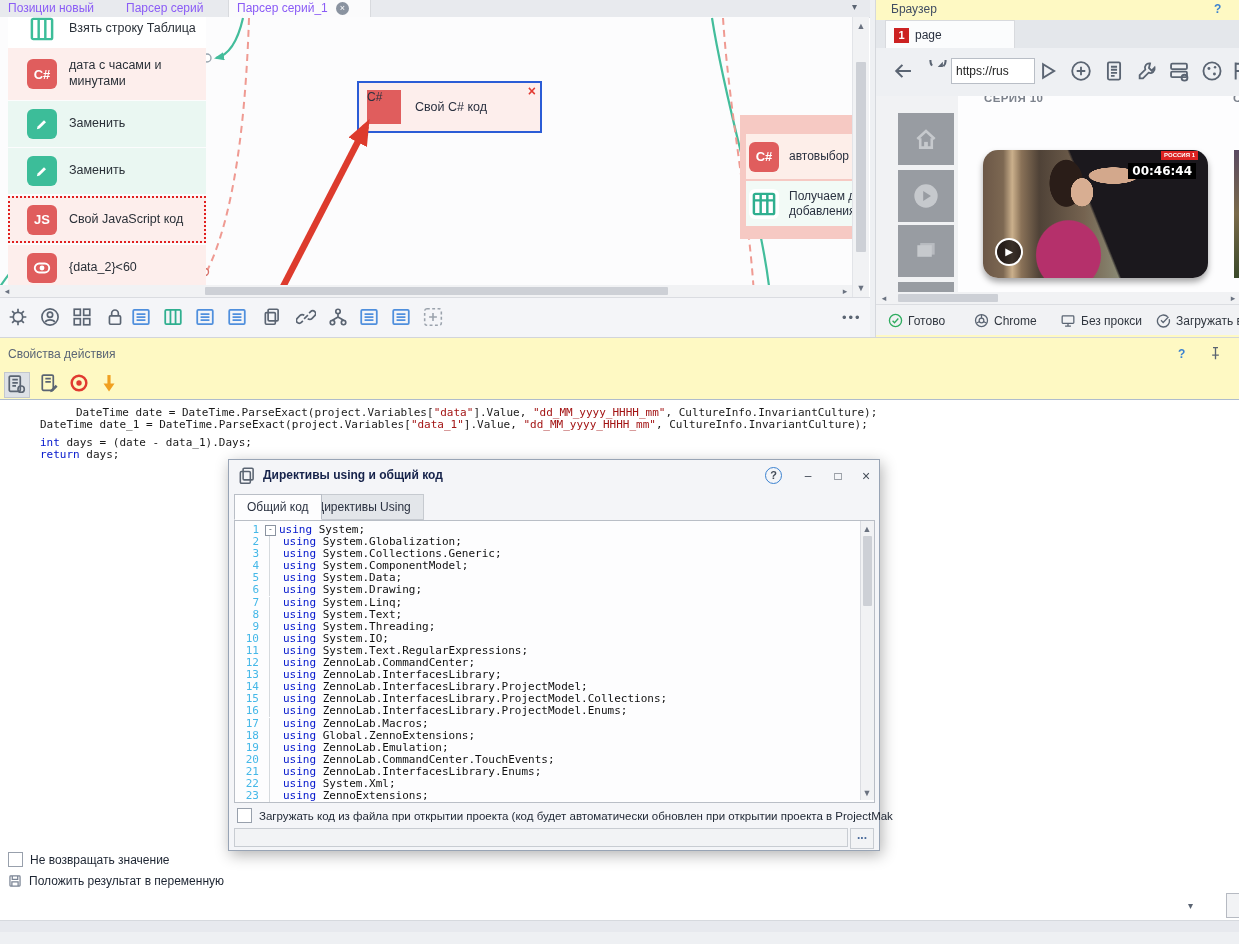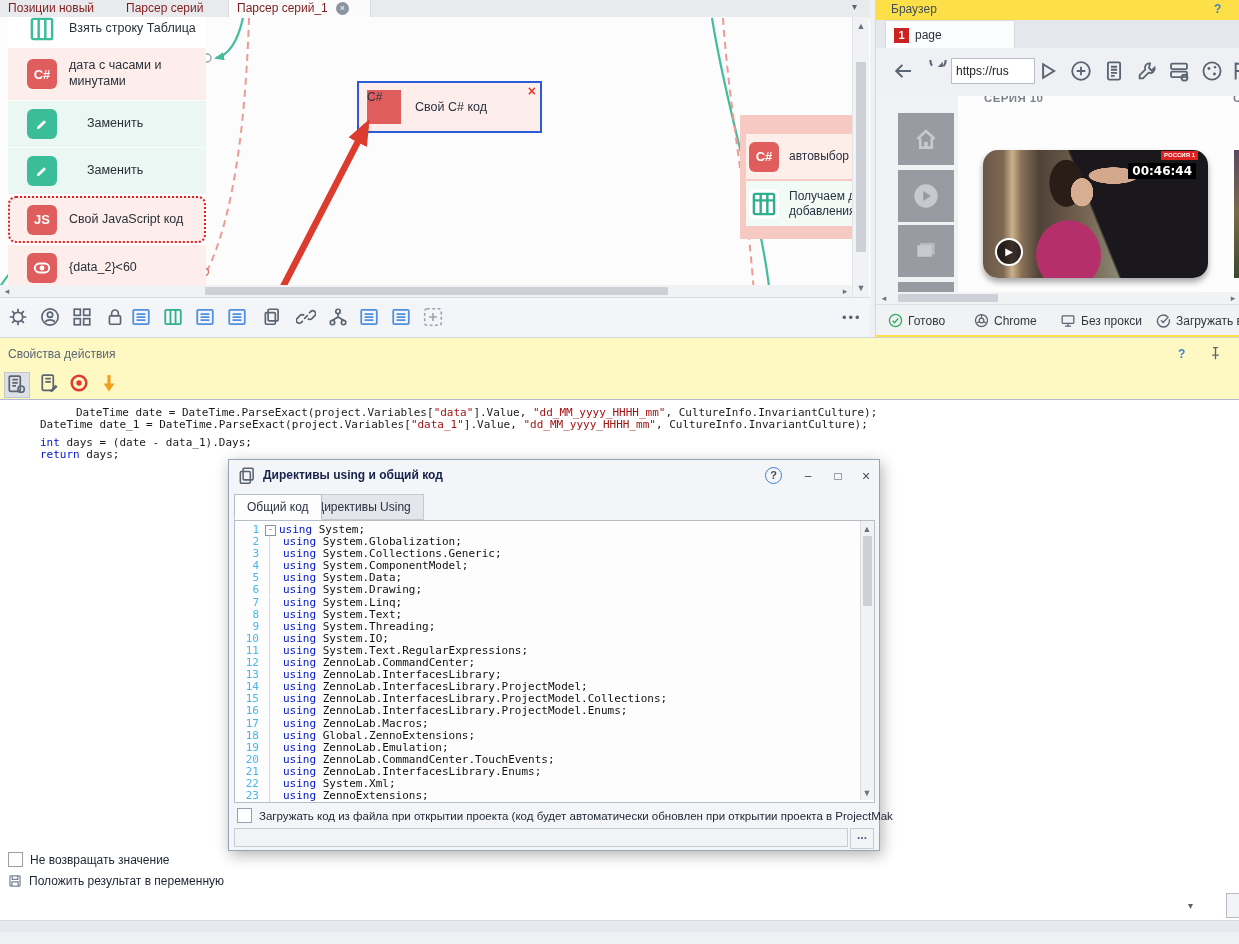--- a/index.html
+++ b/index.html
@@ -3,58 +3,58 @@
 <meta charset="utf-8">
 <style>
   html,body{margin:0;padding:0;background:#d8dadf;}
   #app{position:relative;width:1239px;height:944px;background:#eef0f3;overflow:hidden;
        font-family:"Liberation Sans",sans-serif;font-size:12px;color:#2a3140;}
   .abs{position:absolute;}
   svg{display:block;}
   
   #pane-left{left:0;top:0;width:870px;height:337px;background:#fff;}
   #tabsbar{left:0;top:0;width:870px;height:17px;background:#e8eaee;border-bottom:1px solid #dcdee3;}
-  .wtab{position:absolute;top:0;height:17px;line-height:16px;padding:0 8px;color:#7f1d1d;font-size:12px;white-space:nowrap;cursor:default;}
+  .wtab{position:absolute;top:0;height:17px;line-height:16px;padding:0 8px;color:#8b5cf6;font-size:12px;white-space:nowrap;cursor:default;}
   .wtab.active{background:#fbfbfc;border-left:1px solid #d8dade;border-right:1px solid #d8dade;}
   .tab-close{position:absolute;top:2px;width:13px;height:13px;border-radius:50%;background:#8a93a0;color:#fff;
              font-size:9px;line-height:13px;text-align:center;}
   .tab-dd{position:absolute;top:1px;color:#5a6472;font-size:10px;}
   #canvas{left:0;top:17px;width:852px;height:268px;background:#fcfcfd;overflow:hidden;}
   
   .ali{position:absolute;left:8px;width:198px;display:flex;align-items:center;}
   .ali .aic{width:30px;height:30px;border-radius:6px;margin-left:19px;flex:none;display:flex;align-items:center;justify-content:center;
             color:#fff;font-weight:bold;font-size:13px;}
   .aic.red{background:#e05d5d;}
   .aic.green{background:#3cbd99;}
   .aic.white{background:#fff;}
   .ali .albl{margin-left:12px;font-size:12.5px;color:#2a3038;line-height:1.25;}
   .bg-pink{background:#fdeeec;}
-  .bg-green{background:#eaf7f2;gap:18px;}
+  .bg-green{background:#eaf7f2;}
   .bg-white{background:#ffffff;}
-  .dotted-red{outline:2px dotted #e01f1f;outline-offset:-2px;border-radius:8px;}
+  .dotted-red{outline:2px dotted #e01f1f;outline-offset:-2px;}
   
   #flow-node{left:357px;top:64px;width:181px;height:48px;background:#fdeeec;border:2px solid #2b5cd6;display:flex;align-items:center;}
   #flow-node .aic{margin-left:8px;width:34px;height:34px;}
   #flow-node .albl{margin-left:14px;font-size:12.5px;}
   #node-close{position:absolute;right:4px;top:1px;color:#e23c34;font-weight:bold;font-size:14px;line-height:14px;}
   
   #grp{left:740px;top:98px;width:112px;height:124px;background:#f6c9c3;}
   .gcard{position:absolute;left:6px;width:120px;height:45px;display:flex;align-items:center;overflow:hidden;}
   .gcard .aic{width:30px;height:30px;border-radius:6px;flex:none;margin-left:3px;display:flex;align-items:center;justify-content:center;color:#fff;font-weight:bold;font-size:13px;}
   .gcard .albl{margin-left:10px;font-size:12px;white-space:nowrap;line-height:1.25;}
   
   .sb{background:#f1f2f4;}
   .sb-thumb{background:#cdd0d6;border-radius:1px;}
   .sb-arr{color:#6a7280;font-size:9px;line-height:12px;text-align:center;}
   
   #fc-toolbar{left:0;top:297px;width:870px;height:40px;background:#f4f5f8;border-top:1px solid #dadce1;}
   .tbi{position:absolute;top:9px;width:20px;height:20px;}
   #more-dots{position:absolute;left:842px;top:12px;color:#5a6472;font-size:13px;letter-spacing:2px;}
   
-  #pane-right{left:875px;top:0;width:364px;height:337px;background:#fde047;border-left:1px solid #d5d8dd;}
+  #pane-right{left:875px;top:0;width:364px;height:337px;background:#fef9c3;border-left:1px solid #d5d8dd;}
   #br-title{left:15px;top:2px;color:#414d63;}
   .help-q{color:#3b82d0;font-weight:bold;}
   #br-tab{left:9px;top:20px;width:128px;height:28px;background:#fbfcfd;border:1px solid #d8dade;border-bottom:none;display:flex;align-items:center;}
   #br-tab .b1{width:15px;height:15px;background:#cc2222;color:#fff;font-size:11px;font-weight:bold;text-align:center;line-height:15px;margin-left:8px;}
   #br-tab .blbl{margin-left:6px;color:#2a3140;}
   #br-tabrow{left:0;top:20px;width:364px;height:28px;background:#e4e7eb;z-index:0;}
   #br-toolbar{left:0;top:48px;width:364px;height:48px;background:#eef0f3;}
   .bicon{position:absolute;top:12px;width:22px;height:22px;color:#5a6472;}
   #br-url{left:75px;top:10px;width:74px;height:24px;background:#fff;border:1px solid #b9bec6;font-size:12px;color:#222;padding:0 4px;
           font-family:"Liberation Sans",sans-serif;}

